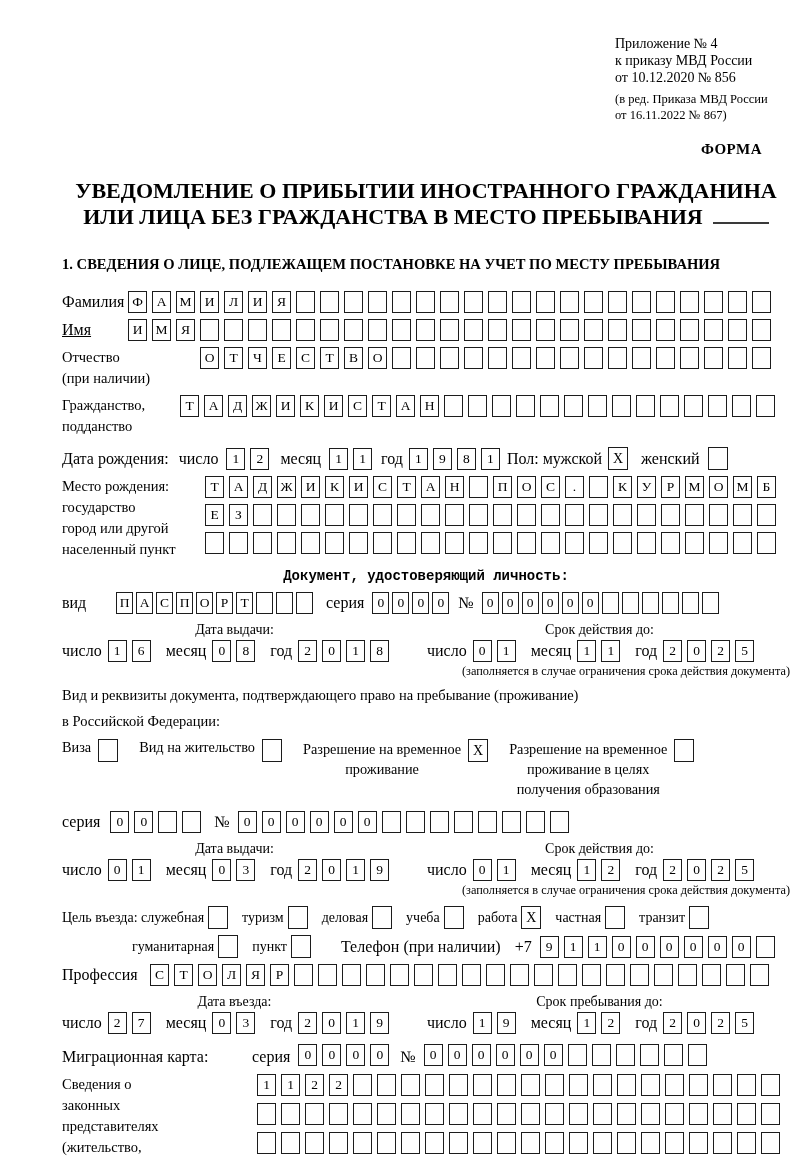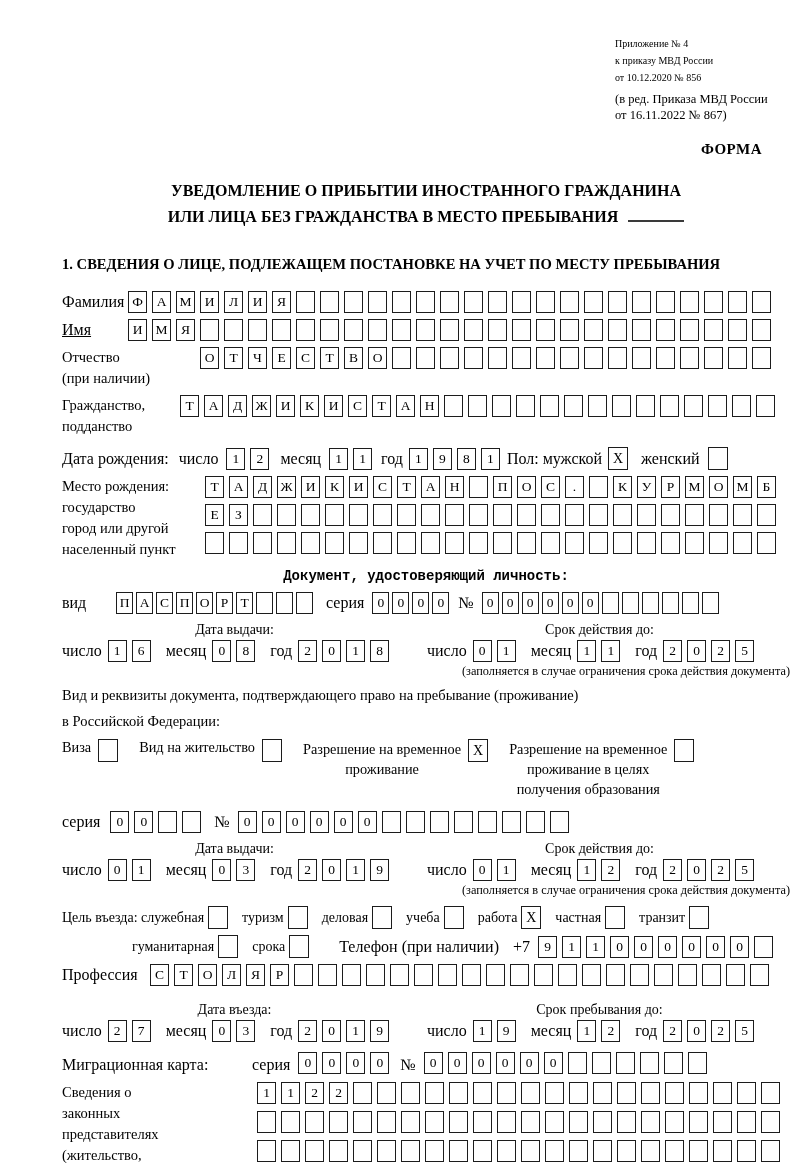--- a/index.html
+++ b/index.html
@@ -1,24 +1,24 @@
 <!DOCTYPE html>
 <html><head>
 <meta charset="utf-8">
 <style>
   html,body{margin:0;padding:0;background:#e8e8e8;}
   .page{
     width:800px;height:1163px;background:#ffffff;margin:0 auto;
     font-family:"Liberation Serif","DejaVu Serif",serif;color:#000;
     box-sizing:border-box;padding:35px 10px 15px 62px;position:relative;overflow:hidden;
   }
-  .appendix{margin-left:553px;font-size:10px;line-height:17px;}
+  .appendix{margin-left:553px;font-size:14px;line-height:17px;}
   .revision{margin-left:553px;font-size:12.5px;line-height:16px;margin-top:5px;}
   .forma{font-weight:bold;font-size:15px;text-align:right;padding-right:28px;margin-top:18px;letter-spacing:.5px;}
-  .title{margin-top:20px;text-align:center;font-weight:bold;font-size:16px;line-height:26px;}
+  .title{margin-top:20px;text-align:center;font-weight:bold;font-size:22px;line-height:26px;}
   .blank-line{display:inline-block;width:56px;border-bottom:2.5px solid #3a3a3a;height:12px;margin-left:10px;}
   .section1{margin-top:26px;font-weight:bold;font-size:14.6px;}
   .row{display:flex;align-items:center;margin-bottom:6px;}
   .row.top{align-items:flex-start;}
   .lbl{font-size:16px;flex:0 0 auto;}
   .lblblock{font-size:14.5px;line-height:21px;flex:0 0 auto;}
   .cells{display:inline-flex;flex:0 0 auto;}
   .cell{
     display:inline-flex;align-items:center;justify-content:center;flex:0 0 auto;
     width:19px;height:22px;border:1.6px solid #1c1c1c;margin-right:5px;
@@ -35,21 +35,21 @@
   .daterow .lbl{margin-right:6px;}
   .daterow .cells{margin-right:10px;}
   .note-right{text-align:right;font-size:12.3px;margin:1px 0 8px 0;}
   .intro{font-size:14.5px;margin-bottom:9px;}
   .opts{display:flex;align-items:flex-start;margin-bottom:12px;}
   .opt{display:flex;align-items:flex-start;margin-right:16px;}
   .opt .lbl{margin-right:7px;font-size:14.3px;}
   .opt-text{font-size:14.3px;text-align:center;line-height:20px;margin-right:7px;}
   .pair{display:flex;align-items:center;margin-right:9px;}
   .pair .lbl{margin-right:4px;font-size:14px;}
-  .mt8{margin-top:16px;}
+  .mt8{margin-top:8px;}
 </style>
 </head>
 <body>
 
 <div class="page">
 
   <div class="appendix">
     <div>Приложение № 4</div>
     <div>к приказу МВД России</div>
     <div>от 10.12.2020 № 856</div>
@@ -536,21 +536,21 @@
       <span class="cell checkbox"></span>
     </span>
   </div>
 
   <div class="row" style="margin-left:70px;">
     <span class="pair">
       <span class="lbl">гуманитарная</span>
       <span class="cell checkbox"></span>
     </span>
     <span class="pair">
-      <span class="lbl">срока</span>
+      <span class="lbl">пункт</span>
       <span class="cell checkbox"></span>
     </span>
     <span class="lbl" style="margin-left:16px;">Телефон (при наличии)</span>
     <span class="lbl" style="margin:0 8px 0 14px;">+7</span>
     <span class="cells">
         <span class="cell">9</span>
         <span class="cell">1</span>
         <span class="cell">1</span>
         <span class="cell">0</span>
         <span class="cell">0</span>

